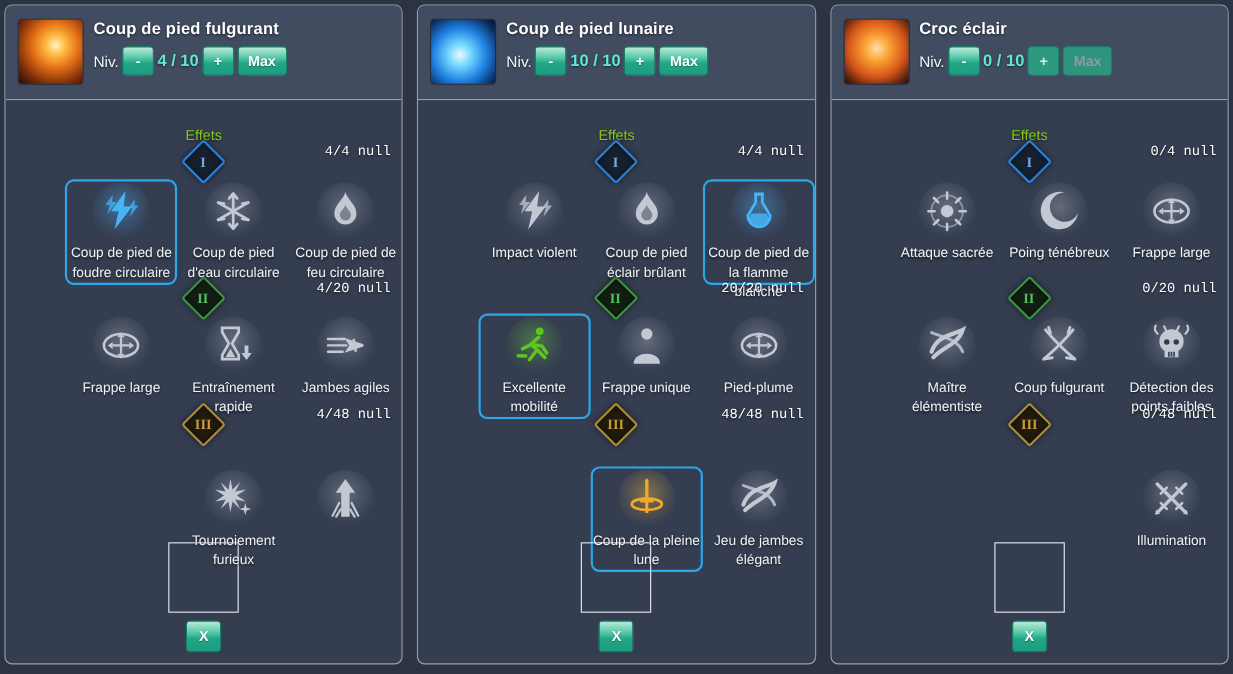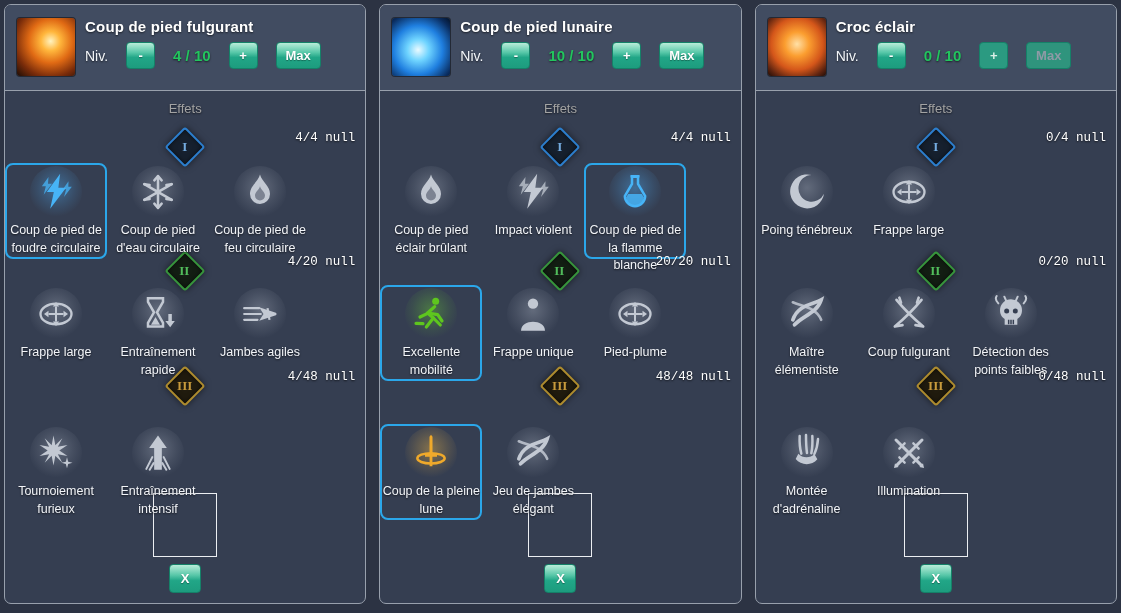--- a/index.html
+++ b/index.html
@@ -22,52 +22,52 @@
     height:86px;box-sizing:border-box;flex:none;
     background:#414c61;border-bottom:1px solid #98a0ac;
     padding:13px 12px;display:flex;gap:10px;
   }
   .art{width:58px;height:58px;border-radius:3px;flex:none;box-shadow:0 0 0 1px rgba(0,0,0,.45);}
   .art.fire{background:radial-gradient(circle at 58% 40%, #fff3c0 0%, #ffb63c 20%, #e06a14 45%, #7a2c0a 74%, #1c0d06 100%);}
   .art.water{background:radial-gradient(circle at 45% 55%, #eafaff 0%, #6fd4ff 24%, #1f7fe0 54%, #0a2c5e 84%, #041227 100%);}
   .art.fist{background:radial-gradient(circle at 50% 45%, #ffe0a6 0%, #fb9e30 28%, #d4561a 60%, #5e2410 85%, #200d06 100%);}
   .hcol{display:flex;flex-direction:column;min-width:0;}
   .title{font-size:15px;font-weight:bold;color:#ffffff;letter-spacing:.2px;text-shadow:0 1px 2px rgba(0,0,0,.6);}
-  .ctrl{display:flex;align-items:center;gap:18px;margin-top:7px;justify-content:space-between;}
+  .ctrl{display:flex;align-items:center;gap:3px;margin-top:7px;justify-content:space-between;}
   .niv{color:#f2f5f9;font-size:14px;text-shadow:0 1px 2px rgba(0,0,0,.6);}
   .btn{
     border:1px solid #158168;border-radius:4px;
     background:linear-gradient(180deg,#b9ecd9 0%,#57c7a8 38%,#21a687 58%,#1d9c7e 100%);
     color:#ffffff;font-size:13px;font-weight:bold;
     height:27px;min-width:29px;padding:0 6px;box-sizing:border-box;
     display:flex;align-items:center;justify-content:center;cursor:pointer;
     text-shadow:0 1px 1px rgba(0,0,0,.35);
   }
   .btn.max{min-width:45px;}
   .btn.dimflat{background:#2b9a81;text-shadow:none;color:#d9efe6;}
   .btn.dimtext{background:#2f947d;text-shadow:none;color:#8e9aa6;}
-  .lvl{color:#22c55e;font-size:15px;font-weight:bold;white-space:nowrap;text-shadow:0 1px 2px rgba(0,0,0,.6);}
+  .lvl{color:#5eead4;font-size:15px;font-weight:bold;white-space:nowrap;text-shadow:0 1px 2px rgba(0,0,0,.6);}
   
   .bdy{position:relative;flex:1;}
-  .fx{position:absolute;top:10px;left:0;right:0;text-align:center;color:#a3a3a3;font-size:13px;text-shadow:0 1px 2px rgba(0,0,0,.6);}
+  .fx{position:absolute;top:24px;left:0;right:0;text-align:center;color:#84cc16;font-size:13px;text-shadow:0 1px 2px rgba(0,0,0,.6);}
   .thead{position:absolute;left:0;right:0;height:44px;}
   .thead.t0{top:34px;} .thead.t1{top:158px;} .thead.t2{top:273px;}
   .cnt{position:absolute;right:10px;top:6px;color:#ffffff;font-size:12.5px;z-index:3;text-shadow:0 1px 2px rgba(0,0,0,.7);font-family:Liberation Mono, monospace;}
   .dia{
     position:absolute;left:50%;top:50%;
     width:25px;height:25px;transform:translate(-50%,-50%) rotate(45deg);
     border:2px solid #888;border-radius:3px;
     display:flex;align-items:center;justify-content:center;
     box-shadow:0 0 7px rgba(0,0,0,.55), inset 0 0 5px rgba(0,0,0,.6);
   }
   .dia span{transform:rotate(-45deg);font-family:"Liberation Serif", serif;font-weight:bold;font-size:13px;}
   .t0 .dia{border-color:#2c7ecd;background:#16202e;} .t0 .dia span{color:#74abdf;}
   .t1 .dia{border-color:#37953c;background:#131e13;} .t1 .dia span{color:#52bd5c;}
   .t2 .dia{border-color:#ad8b2e;background:#201b0e;} .t2 .dia span{color:#c89b3c;}
-  .row{position:absolute;left:0;right:0;display:flex;justify-content:flex-start;}
+  .row{position:absolute;left:0;right:0;display:flex;justify-content:flex-end;padding-left:16px;}
   .row.r0{top:72px;height:96px;} .row.r1{top:194px;height:96px;} .row.r2{top:333px;height:96px;}
   .node{
     width:102px;height:96px;box-sizing:border-box;flex:none;
     border:2px solid transparent;border-radius:8px;
     display:flex;flex-direction:column;align-items:center;
     padding-top:1px;cursor:pointer;
   }
   .node.sel{border-color:#2ba7ea;}
   .glyph{
     width:52px;height:52px;flex:none;border-radius:50%;
@@ -217,21 +217,20 @@
             </div>
             <div class="node">
               <div class="glyph">
                 <svg viewBox="0 0 24 24">
                   <path fill="currentColor" d="M12 1.5 L17.3 9 h-3 V22 h-4.6 V9 h-3 Z"></path>
                   <g stroke="currentColor" stroke-width="1.2" stroke-linecap="round">
                     <path d="M5 21.5 L8.6 14.5 M19 21.5 L15.4 14.5 M7 22 l2.4-4 M17 22 l-2.4-4"></path>
                   </g>
                 </svg>
               </div>
-              <div class="lab">Entraînement intensif</div>
             </div>
           </div>
           <div class="slot"></div>
           <div class="btn close">X</div>
         </div>
       </div>
       <div class="panel">
         <div class="hdr">
           <div class="art water"></div>
           <div class="hcol">
@@ -250,35 +249,35 @@
           <div class="thead t0">
             <div class="dia">
               <span>I</span>
             </div>
             <div class="cnt">4/4 null</div>
           </div>
           <div class="row r0">
             <div class="node">
               <div class="glyph">
                 <svg viewBox="0 0 24 24">
-                  <path fill="currentColor" d="M12 1.5 C13.2 6 18 8.3 18 13.2 A6 6 0 0 1 6 13.2 C6 8.3 10.8 6 12 1.5 Z"></path>
-                  <path fill="#353e51" opacity=".5" d="M12 8.5 c.7 2.4 3 3.4 3 5.6 a3 3 0 0 1 -6 0 c0-2.2 2.3-3.2 3-5.6 z"></path>
-                </svg>
-              </div>
-              <div class="lab">Coup de pied éclair brûlant</div>
-            </div>
-            <div class="node">
-              <div class="glyph">
-                <svg viewBox="0 0 24 24">
                   <path fill="currentColor" d="M14.5 1 L6.5 12 h4.2 L8.5 22 18 9.5 h-4.6 Z"></path>
                   <path fill="currentColor" opacity=".75" d="M7.5 3 L3.5 8.6 h2.4 L4.6 13.6 9.6 7 H7.2 Z"></path>
                   <path fill="currentColor" opacity=".75" d="M19.5 5.5 l-3.4 4.8 h2 L16.8 15 21.5 8.9 h-2.1 Z"></path>
                 </svg>
               </div>
               <div class="lab">Impact violent</div>
+            </div>
+            <div class="node">
+              <div class="glyph">
+                <svg viewBox="0 0 24 24">
+                  <path fill="currentColor" d="M12 1.5 C13.2 6 18 8.3 18 13.2 A6 6 0 0 1 6 13.2 C6 8.3 10.8 6 12 1.5 Z"></path>
+                  <path fill="#353e51" opacity=".5" d="M12 8.5 c.7 2.4 3 3.4 3 5.6 a3 3 0 0 1 -6 0 c0-2.2 2.3-3.2 3-5.6 z"></path>
+                </svg>
+              </div>
+              <div class="lab">Coup de pied éclair brûlant</div>
             </div>
             <div class="node sel">
               <div class="glyph blue">
                 <svg viewBox="0 0 24 24">
                   <path fill="none" stroke="currentColor" stroke-width="1.5" d="M10.2 2.8 h3.6 v4.4 l4.3 7.2 a6.1 6.1 0 1 1 -12.2 0 l4.3-7.2 z"></path>
                   <path fill="currentColor" opacity=".85" d="M7.9 13.2 h8.2 l1.2 2.1 a5 5 0 1 1 -10.6 0 z"></path>
                   <path stroke="currentColor" stroke-width="1.5" d="M9.3 2.6 h5.4"></path>
                 </svg>
               </div>
               <div class="lab">Coup de pied de la flamme blanche</div>
@@ -385,20 +384,32 @@
           <div class="thead t0">
             <div class="dia">
               <span>I</span>
             </div>
             <div class="cnt">0/4 null</div>
           </div>
           <div class="row r0">
             <div class="node">
               <div class="glyph">
                 <svg viewBox="0 0 24 24">
+                  <circle cx="12" cy="12" r="3.4" fill="currentColor"></circle>
+                  <circle cx="12" cy="12" r="8.6" fill="none" stroke="currentColor" stroke-width="1" opacity=".55"></circle>
+                  <g stroke="currentColor" stroke-width="1.4" stroke-linecap="round">
+                    <path d="M12 1.8 v3.4 M12 18.8 v3.4 M1.8 12 h3.4 M18.8 12 h3.4 M4.8 4.8 l2.4 2.4 M16.8 16.8 l2.4 2.4 M19.2 4.8 l-2.4 2.4 M7.2 16.8 l-2.4 2.4"></path>
+                  </g>
+                </svg>
+              </div>
+              <div class="lab">Attaque sacrée</div>
+            </div>
+            <div class="node">
+              <div class="glyph">
+                <svg viewBox="0 0 24 24">
                   <path fill="currentColor" d="M14.8 1.8 A10.2 10.2 0 1 0 22.2 13 A8 8 0 1 1 14.8 1.8 Z"></path>
                 </svg>
               </div>
               <div class="lab">Poing ténébreux</div>
             </div>
             <div class="node">
               <div class="glyph">
                 <svg viewBox="0 0 24 24">
                   <ellipse cx="12" cy="12" rx="9.3" ry="6.2" fill="none" stroke="currentColor" stroke-width="1.4"></ellipse>
                   <g stroke="currentColor" stroke-width="1.2">
@@ -462,34 +473,20 @@
               <div class="lab">Détection des points faibles</div>
             </div>
           </div>
           <div class="thead t2">
             <div class="dia">
               <span>III</span>
             </div>
             <div class="cnt">0/48 null</div>
           </div>
           <div class="row r2">
-            <div class="node">
-              <div class="glyph">
-                <svg viewBox="0 0 24 24">
-                  <g stroke="currentColor" stroke-width="1.5" fill="none" stroke-linecap="round">
-                    <path d="M7.6 1.8 c-.2 4.6 .2 7.8 1 10.6"></path>
-                    <path d="M11.4 1.2 c0 4.8 .2 8 .6 10.8"></path>
-                    <path d="M15.2 1.8 c.2 4.4 0 7.6 -.6 10.4"></path>
-                    <path d="M18.6 3.6 c-.2 3.4 -1 6.6 -2.2 9"></path>
-                  </g>
-                  <path fill="currentColor" d="M6.8 12.4 c2.4 2.8 7.2 2.8 9.6 .2 l1.8 3.2 c-3.4 4 -9.8 3.8 -13 -.2 z"></path>
-                </svg>
-              </div>
-              <div class="lab">Montée d'adrénaline</div>
-            </div>
             <div class="node">
               <div class="glyph">
                 <svg viewBox="0 0 24 24">
                   <g stroke="currentColor" stroke-width="1.8" stroke-linecap="round">
                     <path d="M4.2 4.2 L19 19 M19.8 4.2 L5 19"></path>
                   </g>
                   <g stroke="currentColor" stroke-width="1.4" stroke-linecap="round">
                     <path d="M14.6 6.2 l3.2 3.2 M6.2 14.6 l3.2 3.2 M9.4 6.2 L6.2 9.4 M17.8 14.6 l-3.2 3.2"></path>
                   </g>
                   <path fill="currentColor" d="M3 21 l2.8-.6 -2.2-2.2 z M21 21 l-.6-2.8 -2.2 2.2 z"></path>

